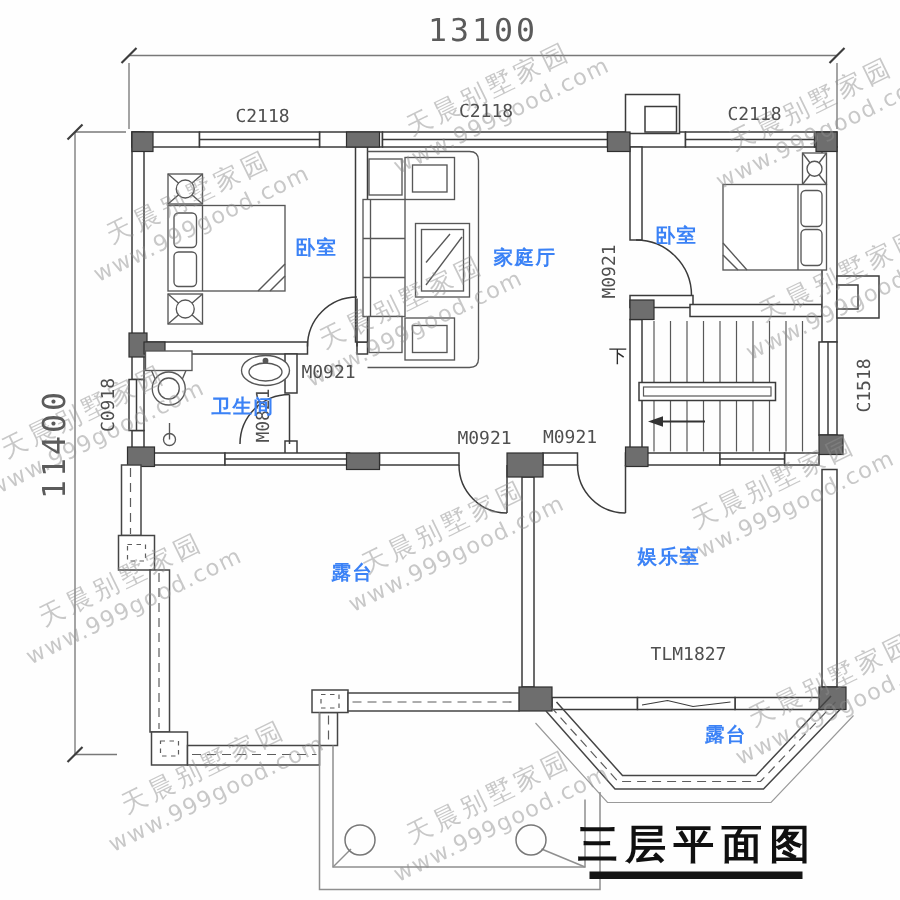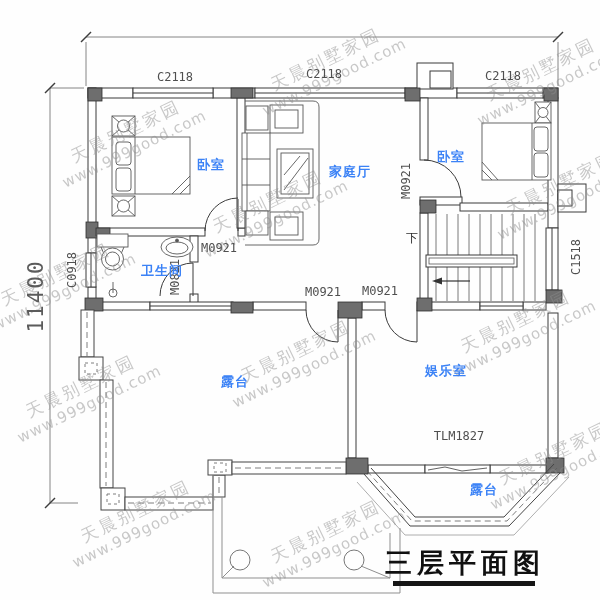--- a/index.html
+++ b/index.html
@@ -299,20 +299,21 @@
     </div>
   <div class="wm" style="left:330px;top:540px">
       <span class="b">天晨别墅家园</span>
       <span class="u">www.999good.com</span>
     </div>
   <div class="wm" style="left:558px;top:462px">
       <span class="b">天晨别墅家园</span>
       <span class="u">www.999good.com</span>
     </div>
 
+  <span class="lbl dim" style="left:322px;top:20px">13100</span>
   <span class="lbl dim rot" style="left:36px;top:296px">11400</span>
 
   <span class="lbl code" style="left:175px;top:77px">C2118</span>
   <span class="lbl code" style="left:324px;top:74px">C2118</span>
   <span class="lbl code" style="left:503px;top:76px">C2118</span>
   <span class="lbl code rot" style="left:72px;top:270px">C0918</span>
   <span class="lbl code rot" style="left:576px;top:257px">C1518</span>
 
   <span class="lbl code" style="left:219px;top:248px">M0921</span>
   <span class="lbl code rot" style="left:406px;top:181px">M0921</span>

